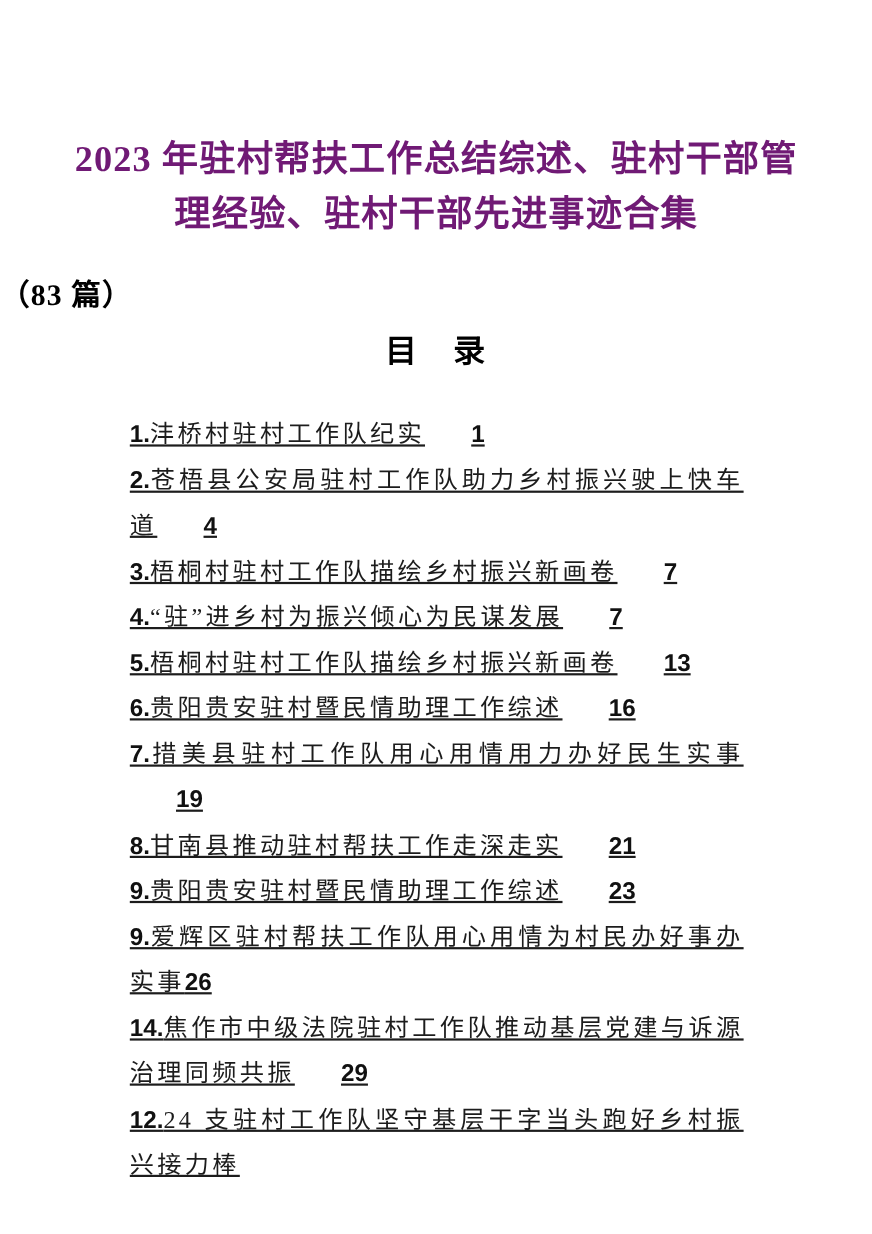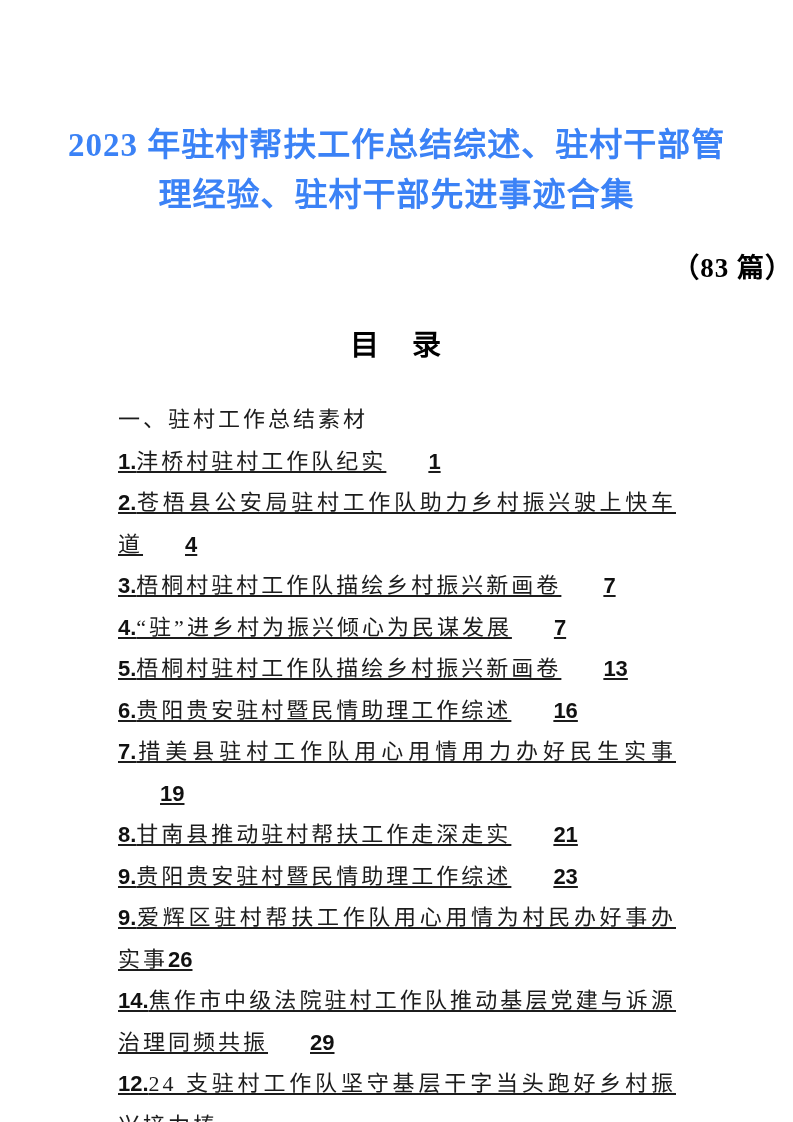--- a/index.html
+++ b/index.html
@@ -20,33 +20,33 @@
     overflow: hidden;
     background: #ffffff;
   }
   .doc-title {
     margin-top: 120px;
     text-align: center;
     font-weight: 700;
     font-size: 33px;
     line-height: 50px;
     letter-spacing: 1px;
-    color: #3b82f6;
+    color: #701a75;
   }
   .doc-subtitle {
     margin-top: 32px;
-    text-align: right;
+    text-align: left;
     font-weight: 700;
     font-size: 27px;
     line-height: 32px;
     letter-spacing: 1px;
     color: #000000;
   }
   .toc-heading {
-    margin-top: 44px;
+    margin-top: 19px;
     text-align: center;
     font-weight: 700;
     font-size: 29px;
     line-height: 34px;
     letter-spacing: 2px;
     color: #000000;
   }
   .toc {
     margin: 37px 117px 0 118px;
     font-size: 22px;
@@ -84,21 +84,20 @@
     <div>2023 年驻村帮扶工作总结综述、驻村干部管</div>
     <div>理经验、驻村干部先进事迹合集</div>
   </div>
 
   <div class="doc-subtitle">（83 篇）</div>
 
   <div class="toc-heading">目　录</div>
 
   <div class="toc">
 
-    <div class="toc-section">一、驻村工作总结素材</div>
 
     <div class="toc-item"><span class="num">1.</span><span class="txt">沣桥村驻村工作队纪实</span><span class="tab"></span><span class="pg">1</span></div>
 
     <div class="toc-item"><span class="num">2.</span><span class="txt">苍梧县公安局驻村工作队助力乡村振兴驶上快车道</span><span class="tab"></span><span class="pg">4</span></div>
 
     <div class="toc-item"><span class="num">3.</span><span class="txt">梧桐村驻村工作队描绘乡村振兴新画卷</span><span class="tab"></span><span class="pg">7</span></div>
 
     <div class="toc-item"><span class="num">4.</span><span class="txt">“驻”进乡村为振兴倾心为民谋发展</span><span class="tab"></span><span class="pg">7</span></div>
 
     <div class="toc-item"><span class="num">5.</span><span class="txt">梧桐村驻村工作队描绘乡村振兴新画卷</span><span class="tab"></span><span class="pg">13</span></div>

